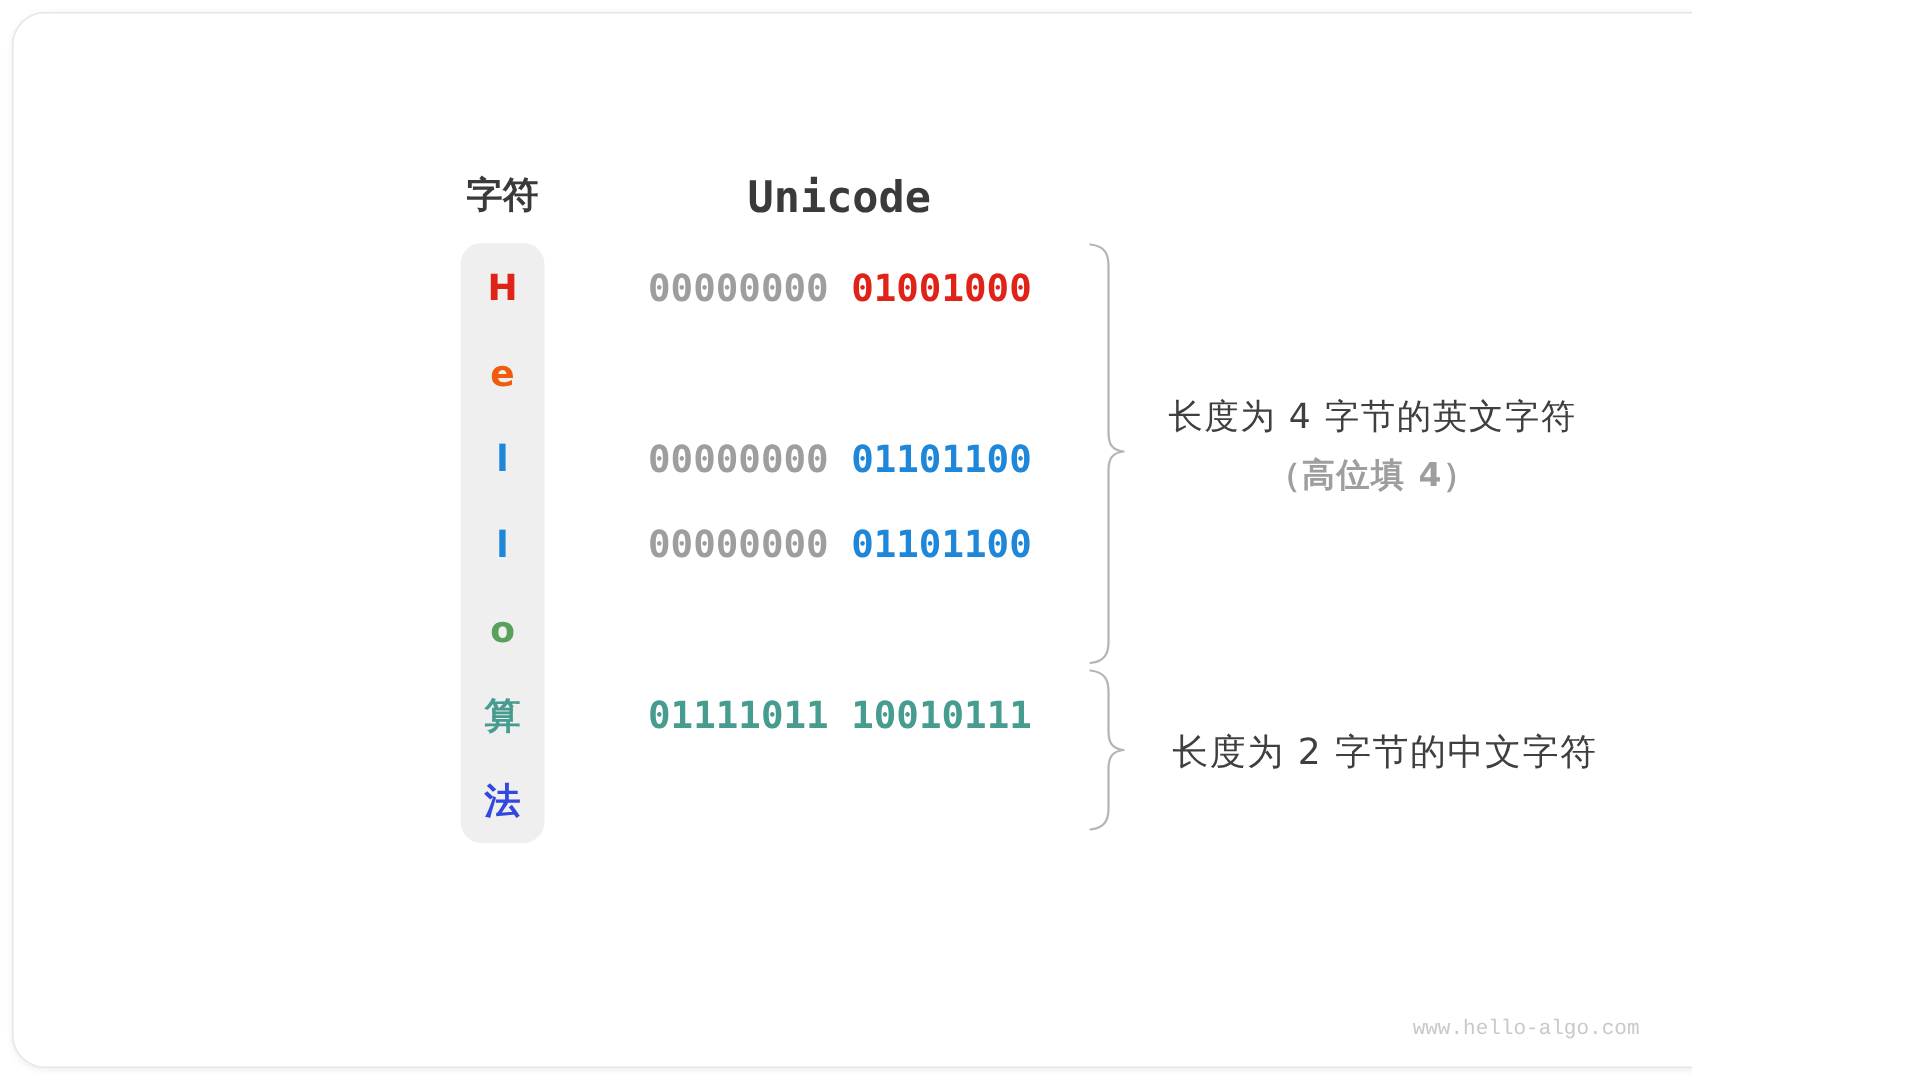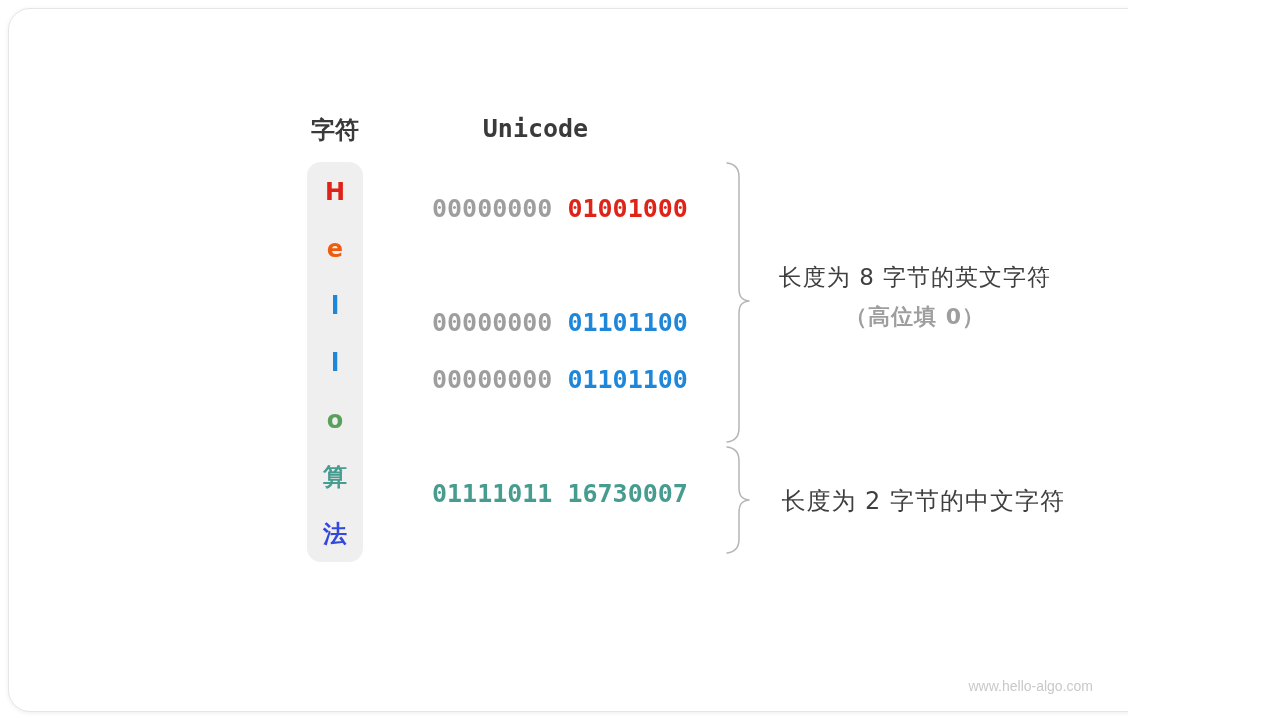--- a/index.html
+++ b/index.html
@@ -27,24 +27,24 @@
   
   .hdr-char {
     position: absolute;
     left: 307px; top: 114px; width: 56px;
     text-align: center;
     font-size: 24px; font-weight: bold;
     color: #3a3a3a;
   }
   .hdr-unicode {
     position: absolute;
-    left: 408px; top: 114px; width: 255px;
+    left: 432px; top: 114px; width: 255px;
     text-align: center;
     font-family: "DejaVu Sans Mono", "Liberation Mono", monospace;
-    font-size: 25px; font-weight: bold;
+    font-size: 29px; font-weight: bold;
     color: #3a3a3a;
   }
 
   
   .char-col-bg {
     position: absolute;
     left: 307px; top: 162px;
     width: 56px; height: 400px;
     background: #efefef;
     border-radius: 14px;
@@ -65,21 +65,20 @@
     line-height: 1;
   }
   .bin-cell {
     position: absolute;
     left: 432px;
     top: 50%; transform: translateY(-50%);
     font-family: "DejaVu Sans Mono", "Liberation Mono", monospace;
     font-size: 25px; font-weight: bold;
     white-space: pre;
     line-height: 1;
-    margin-top: 16px;
   }
   .bin-prefix:not(:empty) { margin-right: 15px; }
 
   
   .braces {
     position: absolute;
     left: 0; top: 0;
     width: 1280px; height: 720px;
     pointer-events: none;
   }
@@ -113,21 +112,21 @@
     left: 765px; top: 485px; width: 300px;
     text-align: right;
     font-size: 24px;
     color: #3f3f3f;
     letter-spacing: 1px;
   }
 
   .watermark {
     position: absolute;
     right: 35px; top: 678px;
-    font-family: Liberation Sans, sans-serif;
+    font-family: Liberation Mono, monospace;
     font-size: 14px;
     color: #c9c9c9;
   }
 </style>
 </head>
 <body>
 
 <div class="canvas">
   <div class="card"></div>
 
@@ -154,33 +153,33 @@
     <div class="char-cell" style="color: rgb(30, 135, 218);">l</div>
     <div class="bin-cell"><span class="bin-prefix" style="color: rgb(158, 158, 158);">00000000</span><span style="color: rgb(30, 135, 218);">01101100</span></div>
   </div>
 
   <div class="row" style="top:391px">
     <div class="char-cell" style="color: rgb(89, 160, 92);">o</div>
   </div>
 
   <div class="row" style="top:448px">
     <div class="char-cell" style="color: rgb(70, 156, 142);">算</div>
-    <div class="bin-cell"><span class="bin-prefix" style="color: rgb(158, 158, 158);"></span><span style="color: rgb(70, 156, 142);">01111011 16730007</span></div>
+    <div class="bin-cell"><span class="bin-prefix" style="color: rgb(158, 158, 158);"></span><span style="color: rgb(70, 156, 142);">01111011 10010111</span></div>
   </div>
 
   <div class="row" style="top:505px">
     <div class="char-cell" style="color: rgb(51, 72, 221);">法</div>
   </div>
 
   <svg class="braces" viewBox="0 0 1280 720">
     <path d="M 727 163 C 737 164 739 170 739 177 L 739 288 C 739 296 741 300 749 301 C 741 302 739 306 739 314 L 739 428 C 739 435 737 441 727 442" style="stroke: rgb(181, 181, 181);"></path>
     <path d="M 727 447 C 737 448 739 454 739 461 L 739 487 C 739 495 741 499 749 500 C 741 501 739 505 739 513 L 739 539 C 739 546 737 552 727 553" style="stroke: rgb(181, 181, 181);"></path>
   </svg>
 
   <div class="annot1">
-    <div class="line1" style="color: rgb(63, 63, 63);">长度为 8 字节的英文字符</div>
-    <div class="line2" style="color: rgb(158, 158, 158);">（高位填 0）</div>
+    <div class="line1" style="color: rgb(63, 63, 63);">长度为 4 字节的英文字符</div>
+    <div class="line2" style="color: rgb(158, 158, 158);">（高位填 4）</div>
   </div>
 
   <div class="annot2" style="color: rgb(63, 63, 63);">长度为 2 字节的中文字符</div>
 
   <div class="watermark" style="color: rgb(201, 201, 201);">www.hello-algo.com</div>
 </div>
 
 </body></html>

